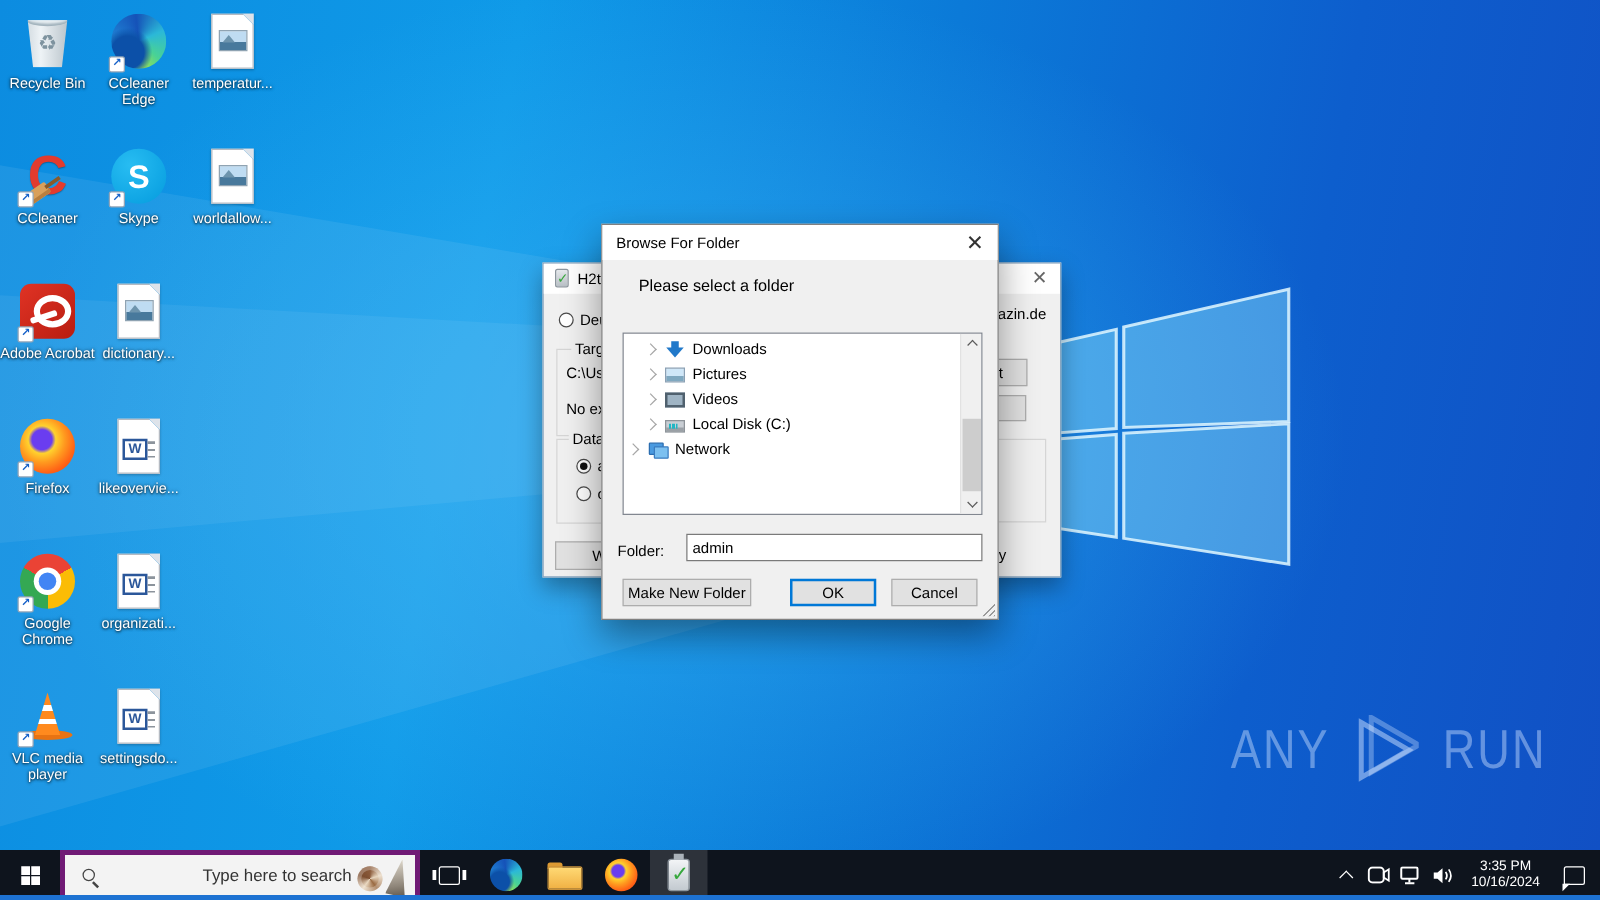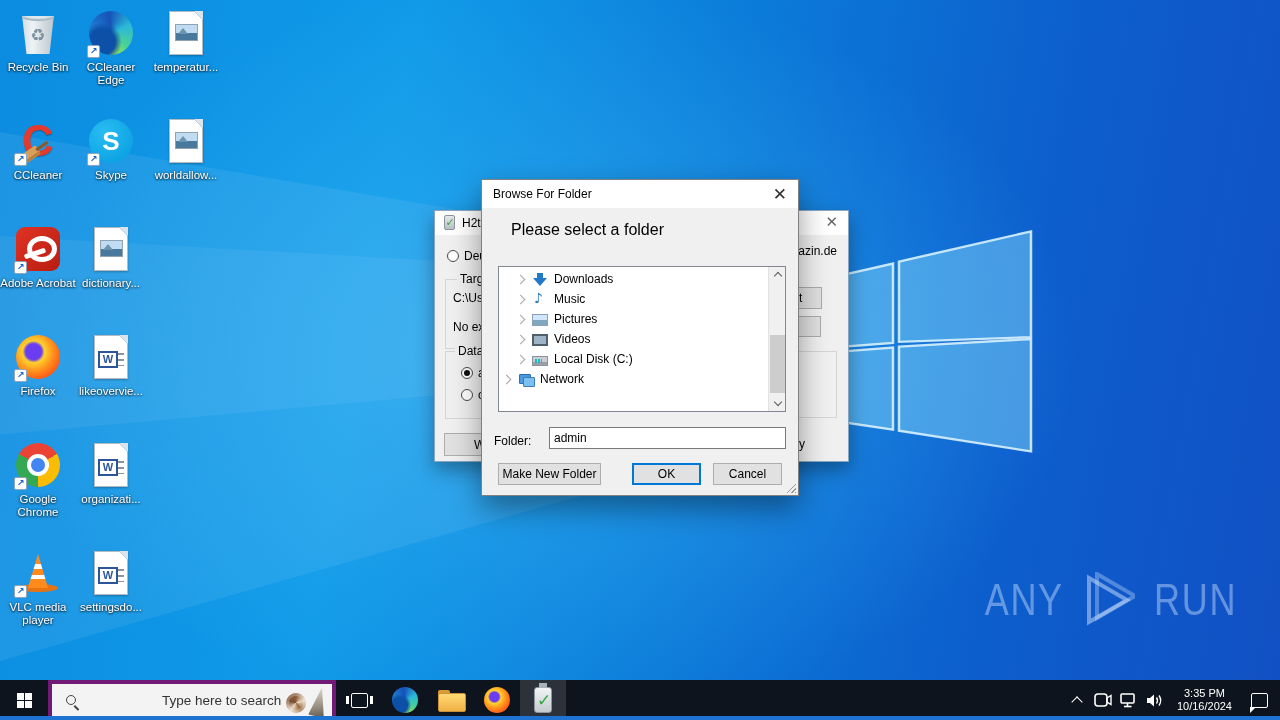--- a/index.html
+++ b/index.html
@@ -107,21 +107,21 @@
   .gbox { position:absolute; border:1px solid #d5d5d5; }
   .glabel { position:absolute; font-size:12px; color:#000; background:#f0f0f0; padding:0 3px; }
   .frag { position:absolute; font-size:12px; color:#000; white-space:nowrap; }
 
   
   #fg-dialog { position:absolute; left:481px; top:179px; width:318px; height:317px;
                background:#f0f0f0; border:1px solid #808080; box-shadow:0 12px 28px rgba(0,0,0,.4); }
   #fg-dialog .tb { position:absolute; left:0; top:0; right:0; height:28px; background:#fff; }
   #fg-dialog .tb .t { position:absolute; left:11px; top:7px; font-size:12px; color:#000; }
   #fg-dialog .tb .x { position:absolute; right:11px; top:4px; font-size:17px; color:#333; }
-  #fg-prompt { position:absolute; left:29px; top:41px; font-size:16px; color:#000; }
+  #fg-prompt { position:absolute; left:29px; top:41px; font-size:13px; color:#000; }
 
   #tree { position:absolute; left:16px; top:86px; width:288px; height:146px; background:#fff;
           border:1px solid #828790; overflow:hidden; }
   .trow { display:flex; align-items:center; height:20px; font-size:12px; color:#000; }
   .tchev { width:7px; height:7px; border-right:1.4px solid #a6a6a6; border-bottom:1.4px solid #a6a6a6;
            transform:rotate(-45deg); margin:0 7px 0 4px; flex:0 0 7px; }
   .ind1 { margin-left:18px; }
   .hl { display:flex; align-items:center; height:18px; padding:0 3px 0 1px; }
   .hl.sel { background:#cce8ff; }
   .ti { width:16px; height:16px; margin-right:6px; position:relative; flex:0 0 16px; }
@@ -416,27 +416,20 @@
       <div class="trow">
         <span class="tchev ind1"></span>
         <span class="hl">
             <span class="ti ti-downloads"></span>
         <span>Downloads</span>
           </span>
       </div>
       <div class="trow">
         <span class="tchev ind1"></span>
         <span class="hl">
-            <span class="ti ti-music"></span>
-        <span>Music</span>
-          </span>
-      </div>
-      <div class="trow">
-        <span class="tchev ind1"></span>
-        <span class="hl">
             <span class="ti ti-pictures"></span>
         <span>Pictures</span>
           </span>
       </div>
       <div class="trow">
         <span class="tchev ind1"></span>
         <span class="hl">
             <span class="ti ti-videos"></span>
         <span>Videos</span>
           </span>

